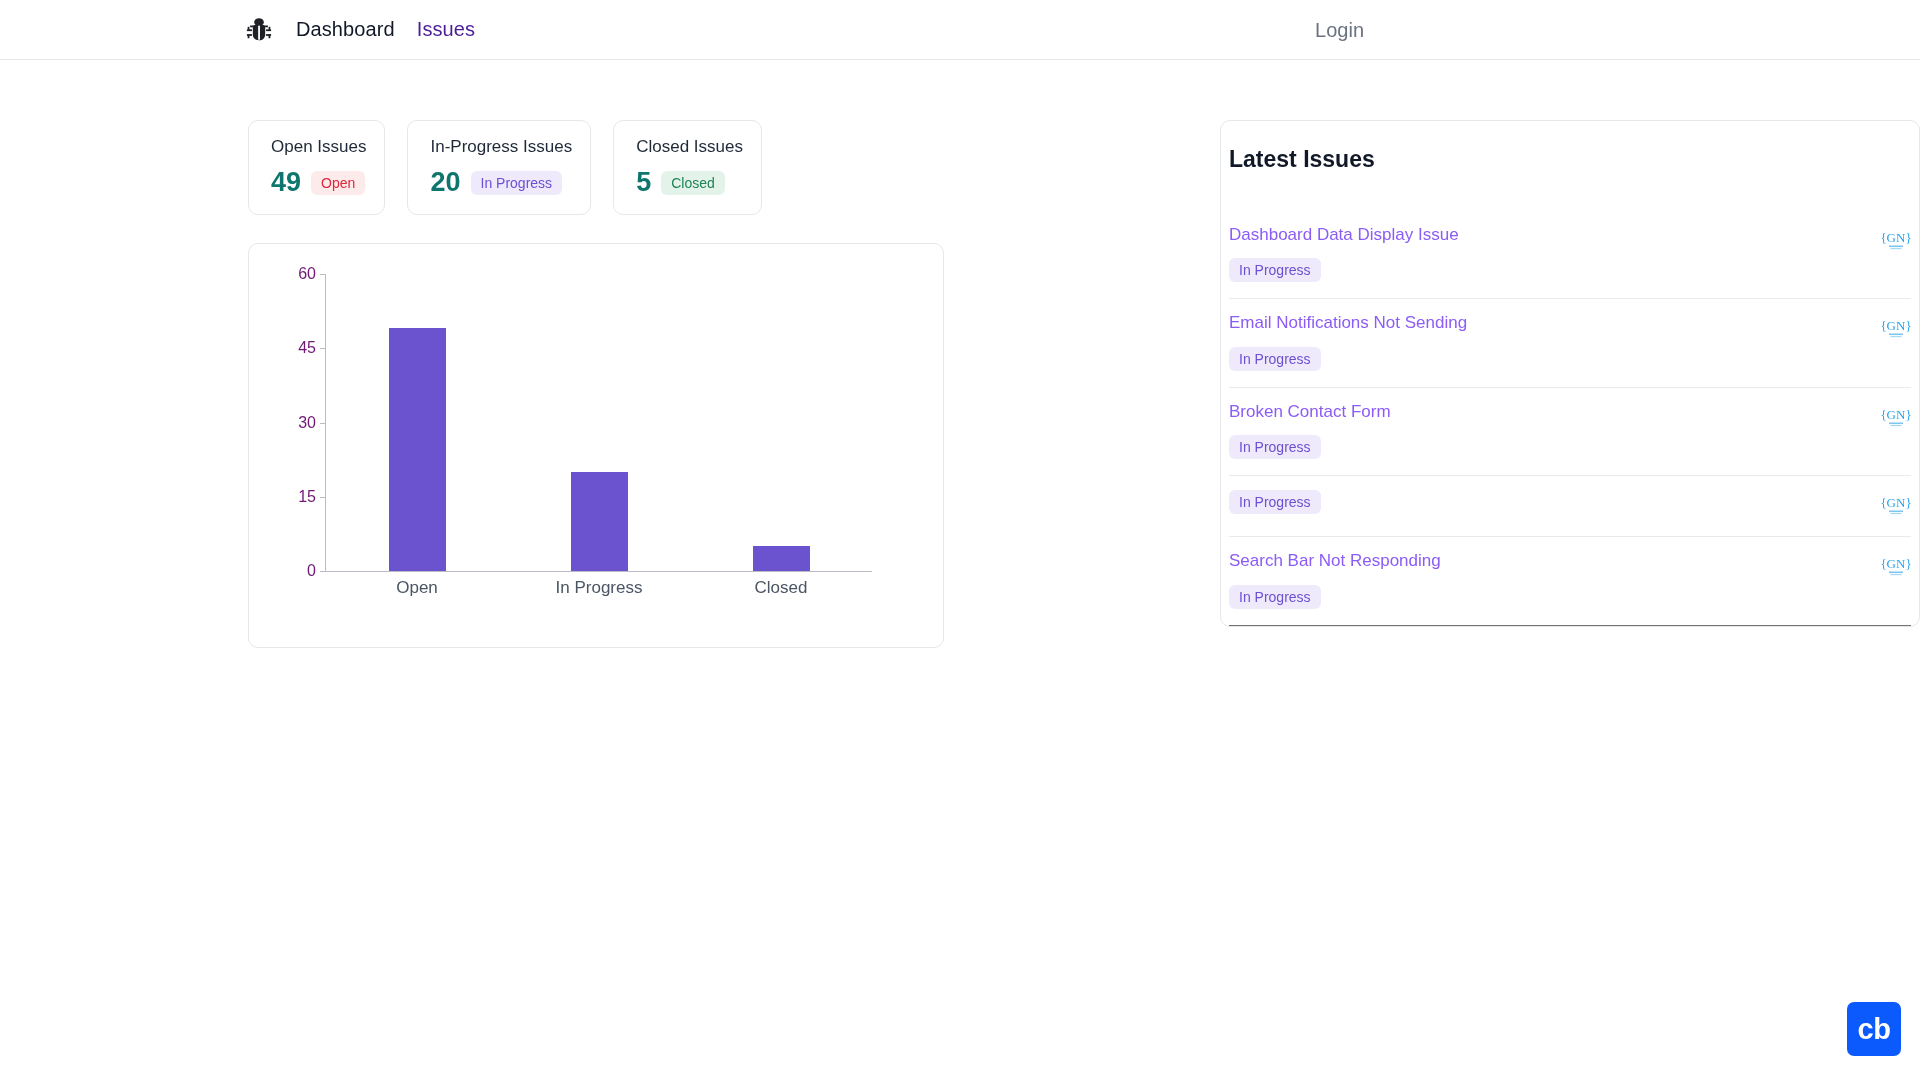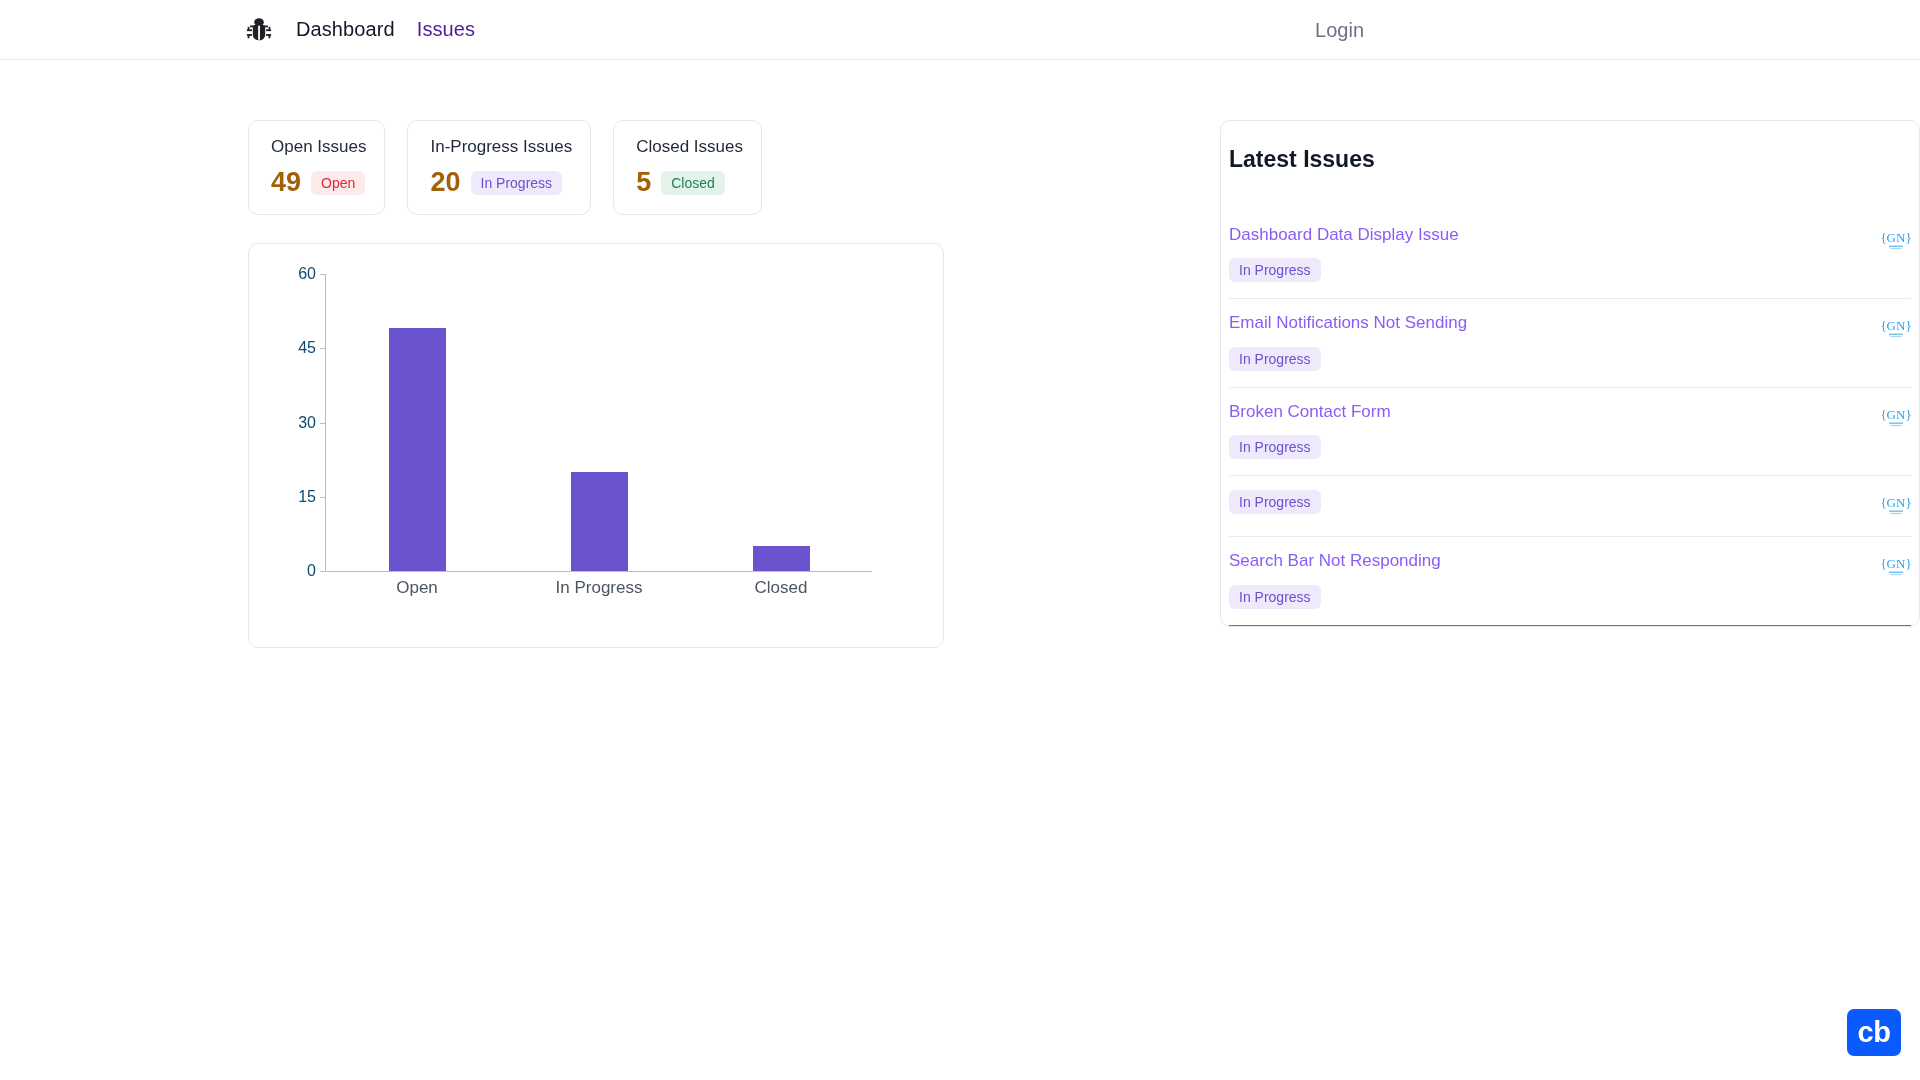--- a/index.html
+++ b/index.html
@@ -56,21 +56,21 @@
     padding: 16px 18px 18px 22px;
     min-width: 100px;
   }
   .stat-title {
     font-size: 17px;
     color: #1f2937;
     margin-bottom: 12px;
     white-space: nowrap;
   }
   .stat-bottom { display: flex; align-items: center; gap: 10px; }
-  .stat-value { font-size: 27px; font-weight: bold; color: #a16207; line-height: 1; }
+  .stat-value { font-size: 27px; font-weight: bold; color: #0f766e; line-height: 1; }
   .badge {
     font-size: 14px;
     padding: 5px 10px;
     border-radius: 6px;
     white-space: nowrap;
     line-height: 1;
   }
   .badge-open      { background: #fdeaea; color: #e0273a; }
   .badge-progress  { background: #eeeafc; color: #6d4fd1; }
   .badge-closed    { background: #e3f3e9; color: #1f8257; }
@@ -101,21 +101,21 @@
     left: 52px; top: 305px;
     width: 547px; height: 1px;
     background: #b9bcc2;
   }
   .ytick {
     position: absolute;
     left: 0;
     width: 52px;
     text-align: right;
     font-size: 16px;
-    color: #0c4a6e;
+    color: #701a75;
     transform: translateY(-50%);
     padding-right: 9px;
   }
   .ytick::after {
     content: "";
     position: absolute;
     right: 0; top: 50%;
     width: 5px; height: 1px;
     background: #b9bcc2;
   }
@@ -181,21 +181,21 @@
     width: 30px; height: 26px;
     margin-top: 4px;
     display: flex; align-items: flex-end; justify-content: center;
     flex: none;
   }
 
   
   .cb-widget {
     position: absolute;
     right: 19px; bottom: 24px;
-    width: 54px; height: 47px;
+    width: 54px; height: 54px;
     background: #0a5afe;
     border-radius: 7px;
     display: flex; align-items: center; justify-content: center;
     color: #fff;
     font-size: 29px;
     font-weight: bold;
     letter-spacing: -.5px;
   }
 </style>
 </head>

